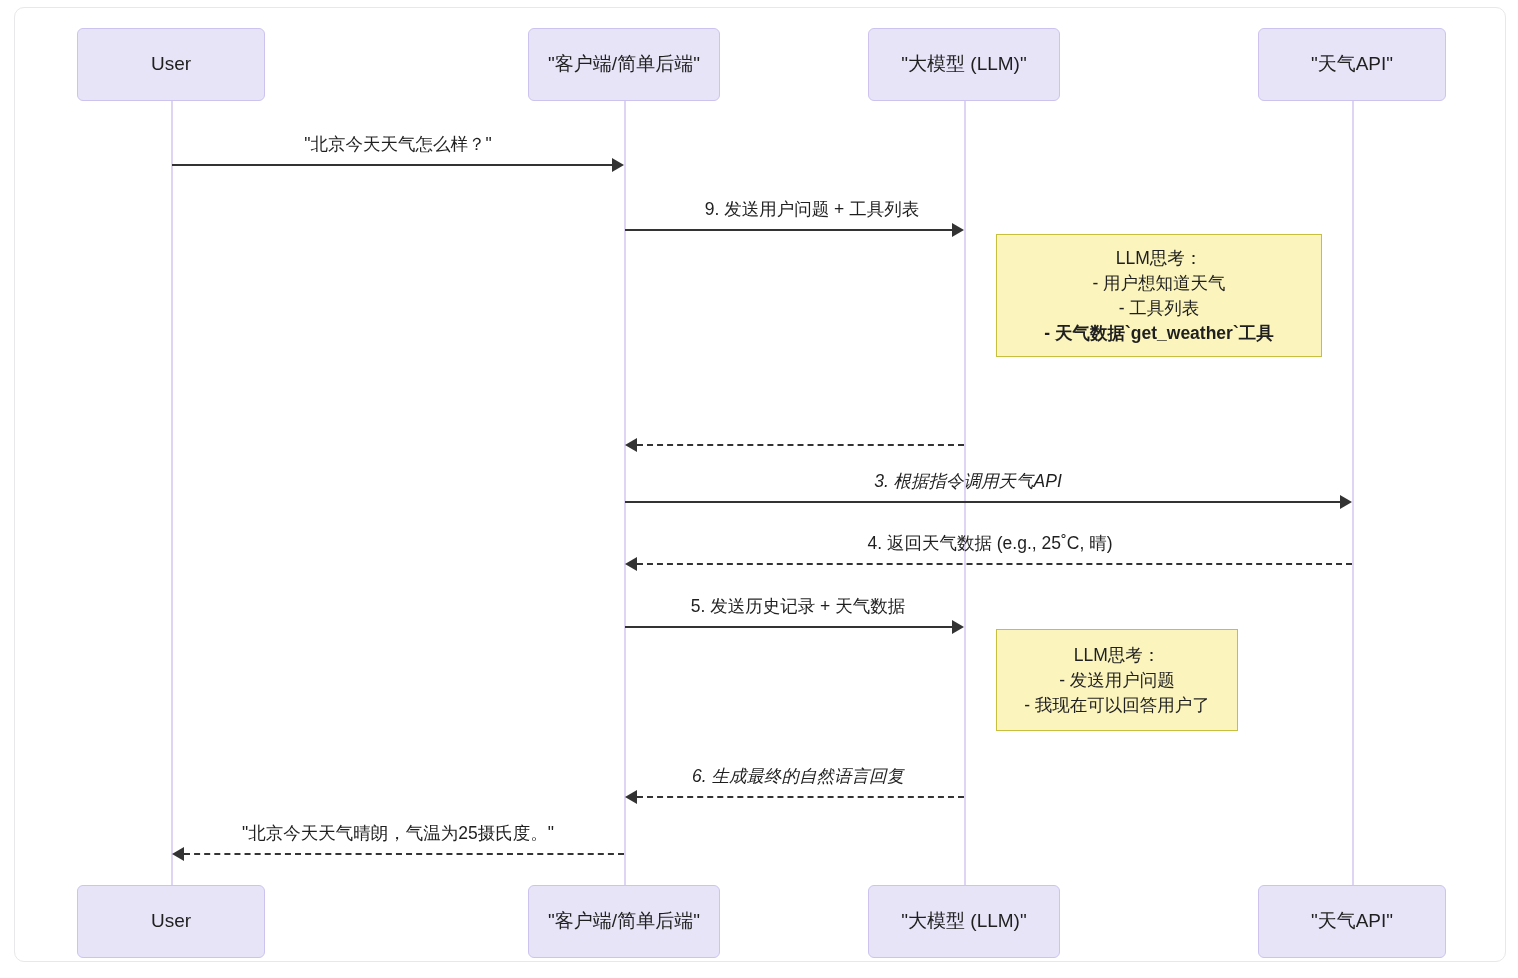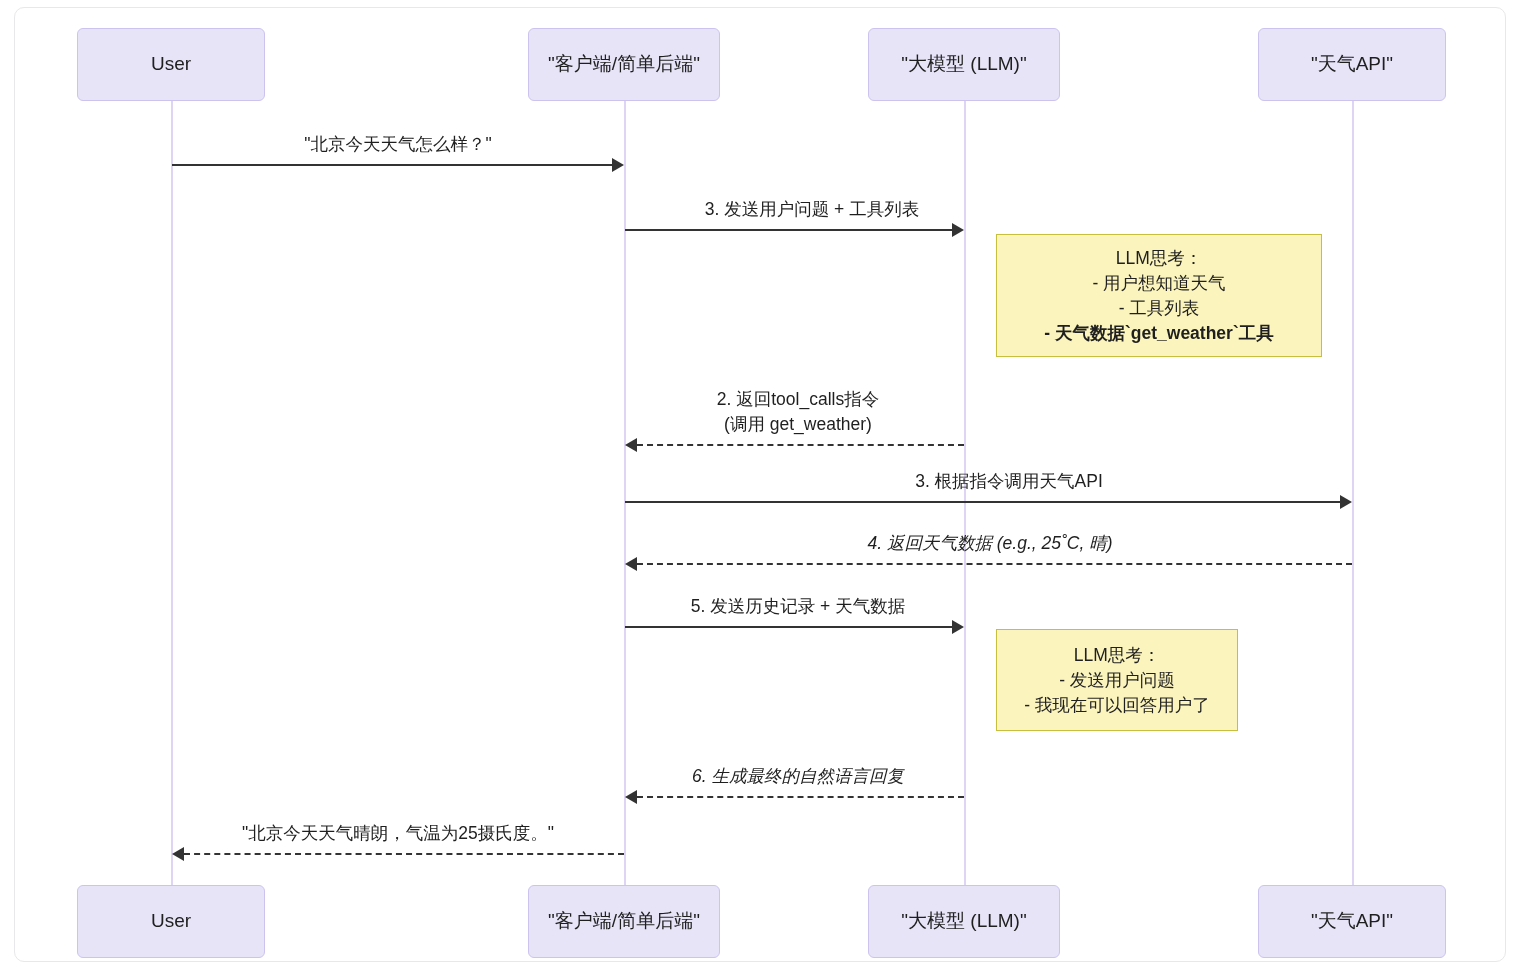--- a/index.html
+++ b/index.html
@@ -142,43 +142,39 @@
       <span>"大模型 (LLM)"</span>
     </div>
     <div class="participant" style="left:1243px;top:877px; width:188px; height:73px;">
       <span>"天气API"</span>
     </div>
 
     <div class="msg-label" style="left:383px; top:124px;">"北京今天天气怎么样？"</div>
     <div class="arrow" style="left:157px; top:156px; width:440px;"></div>
     <div class="head right" style="left:597px; top:150px;"></div>
 
-    <div class="msg-label" style="left:797px; top:189px;">3. 发送用户问题 + 工具列表</div>
+    <div class="msg-label" style="left:797px; top:189px;">9. 发送用户问题 + 工具列表</div>
     <div class="arrow" style="left:610px; top:221px; width:327px;"></div>
     <div class="head right" style="left:937px; top:215px;"></div>
 
     <div class="note" style="left:981px; top:226px; width:326px; height:123px;">
       <span class="nline">LLM思考：</span>
       <span class="nline">- 用户想知道天气</span>
       <span class="nline">- 工具列表</span>
       <span class="nline mono-ish">- 天气数据`get_weather`工具</span>
     </div>
 
-    <div class="msg-label" style="left:783px; top:379px;">
-      <span>2. 返回tool_calls指令</span><br>
-      <span>(调用 get_weather)</span>
-    </div>
     <div class="arrow dashed" style="left:622px; top:436px; width:327px;"></div>
     <div class="head left" style="left:610px; top:430px;"></div>
 
-    <div class="msg-label" style="left:994px; top:461px;">3. 根据指令调用天气API</div>
+    <div class="msg-label" style="left:953px; top:461px;font-style:italic;">3. 根据指令调用天气API</div>
     <div class="arrow" style="left:610px; top:493px; width:715px;"></div>
     <div class="head right" style="left:1325px; top:487px;"></div>
 
-    <div class="msg-label" style="left:975px; top:523px;font-style:italic;">4. 返回天气数据 (e.g., 25˚C, 晴)</div>
+    <div class="msg-label" style="left:975px; top:523px;">4. 返回天气数据 (e.g., 25˚C, 晴)</div>
     <div class="arrow dashed" style="left:622px; top:555px; width:715px;"></div>
     <div class="head left" style="left:610px; top:549px;"></div>
 
     <div class="msg-label" style="left:783px; top:586px;text-align:center;">5. 发送历史记录 + 天气数据</div>
     <div class="arrow" style="left:610px; top:618px; width:327px;"></div>
     <div class="head right" style="left:937px; top:612px;"></div>
 
     <div class="note" style="left:981px; top:621px; width:242px; height:102px;">
       <span class="nline">LLM思考：</span>
       <span class="nline">- 发送用户问题</span>

